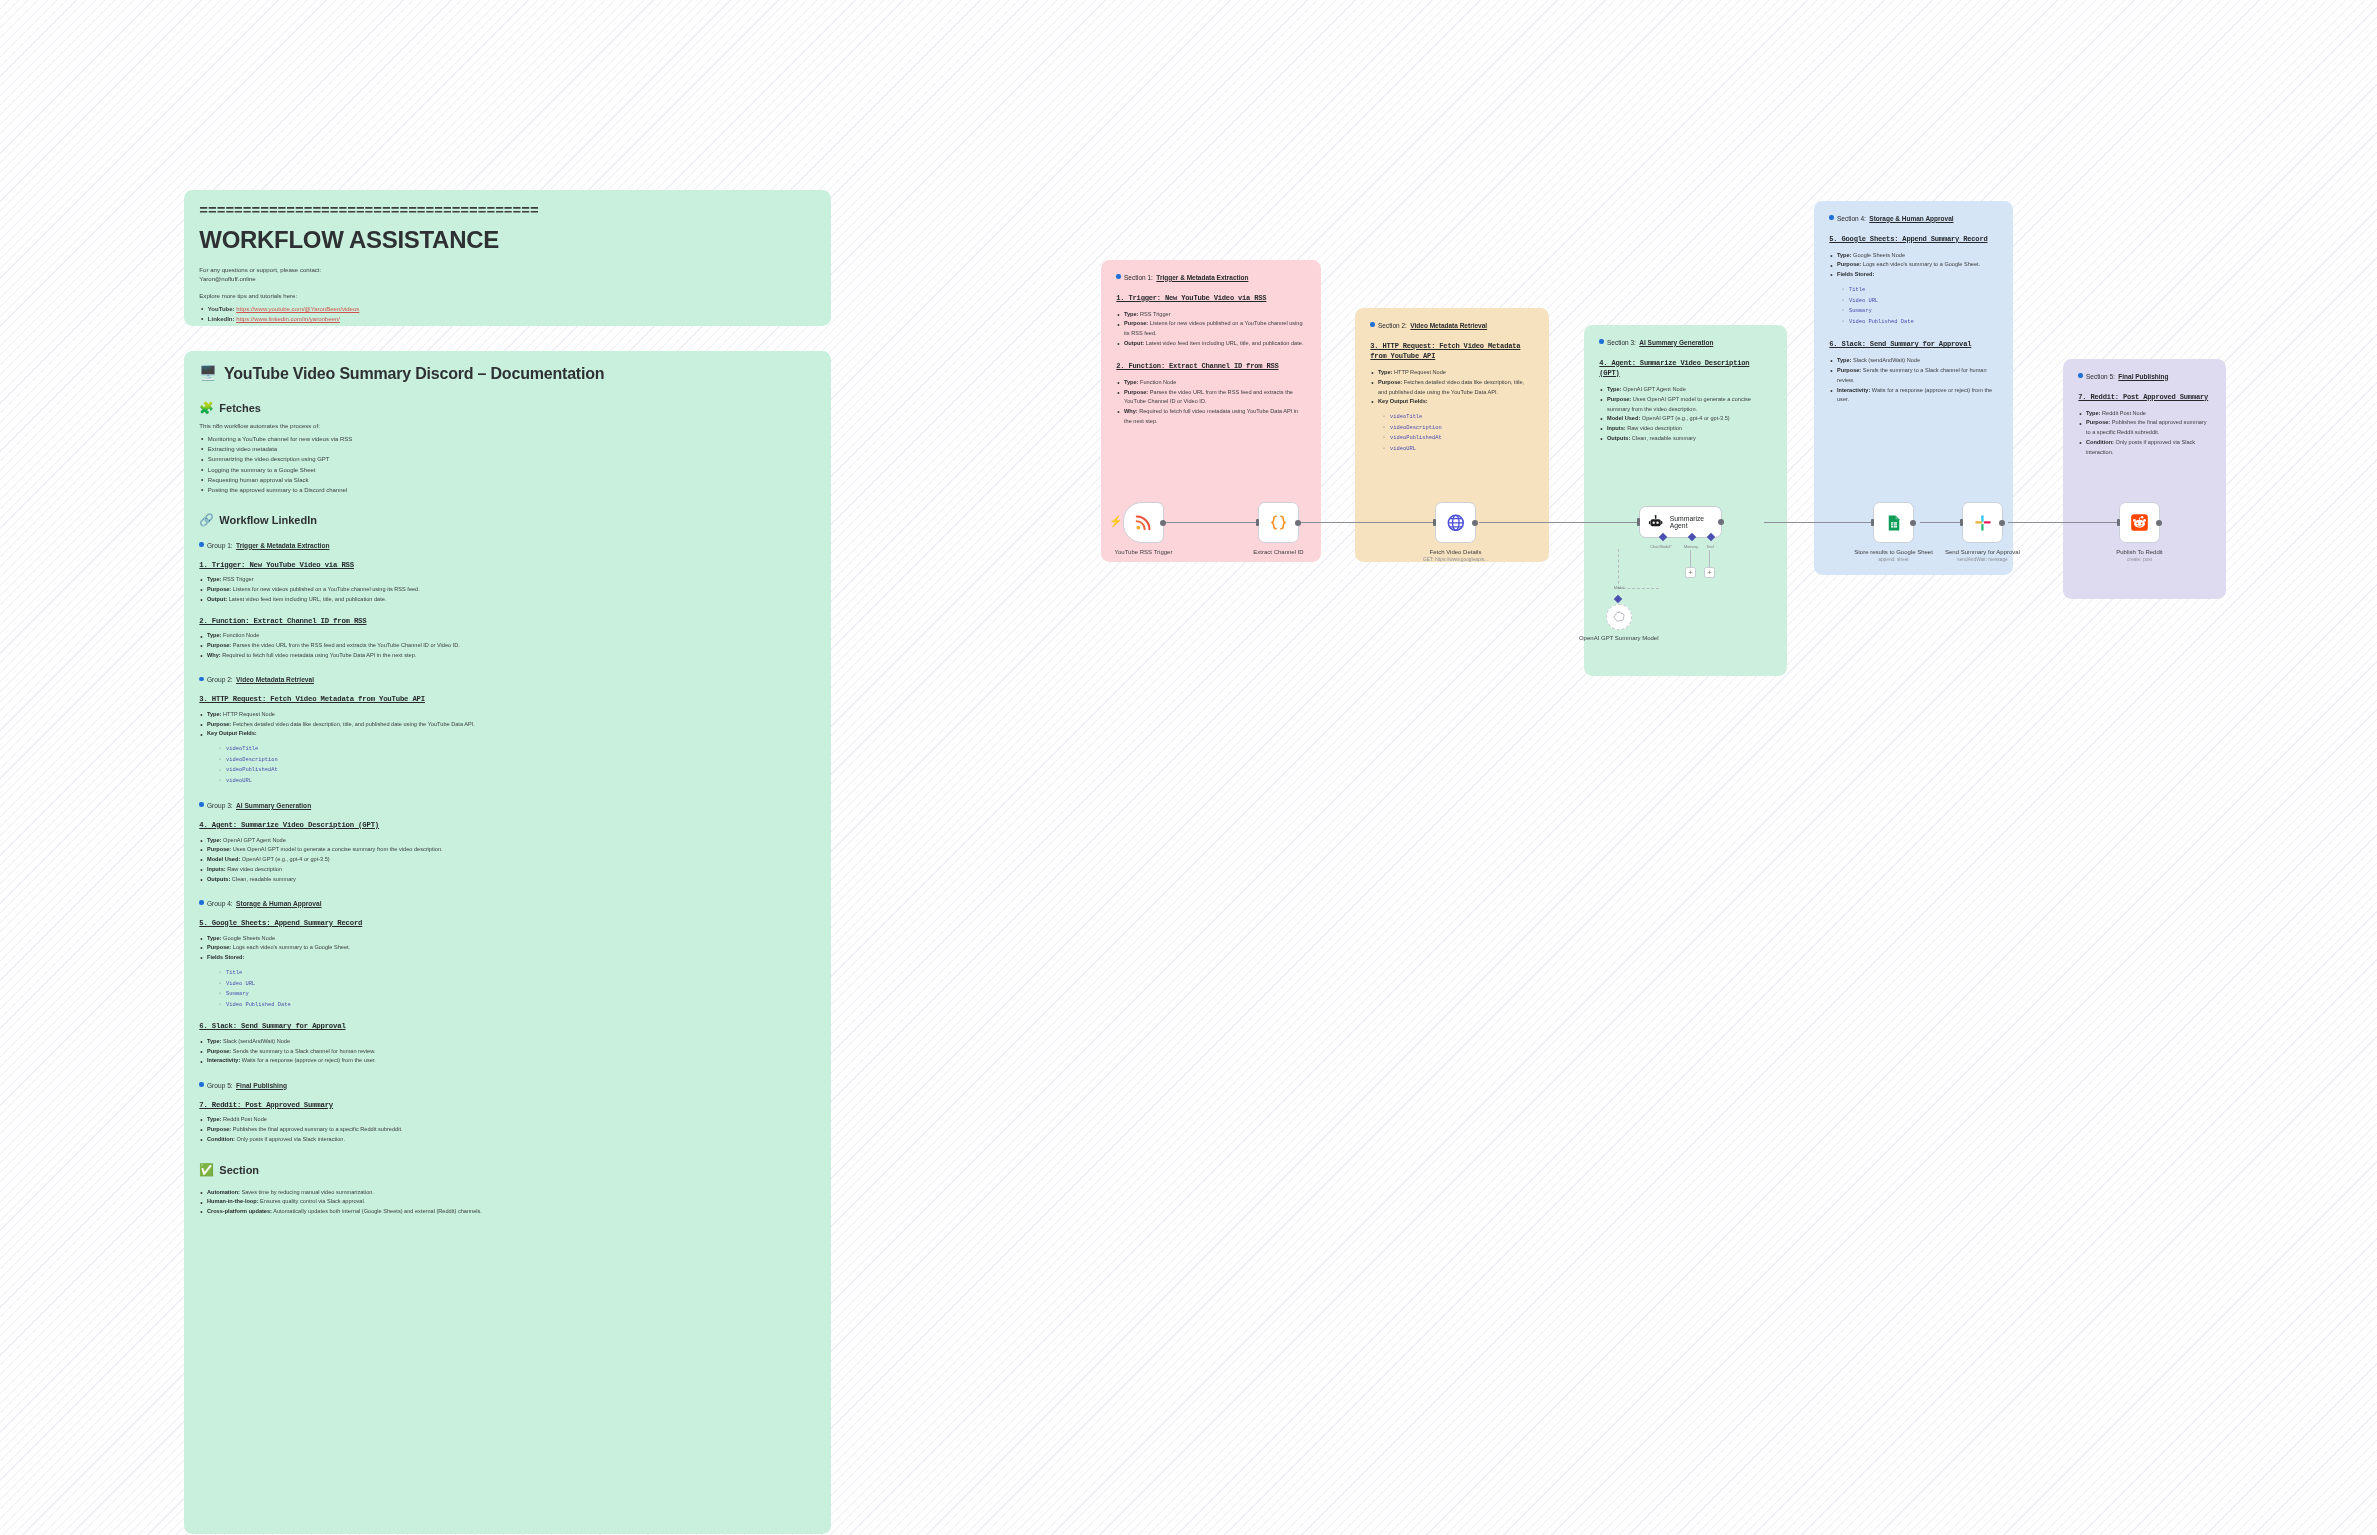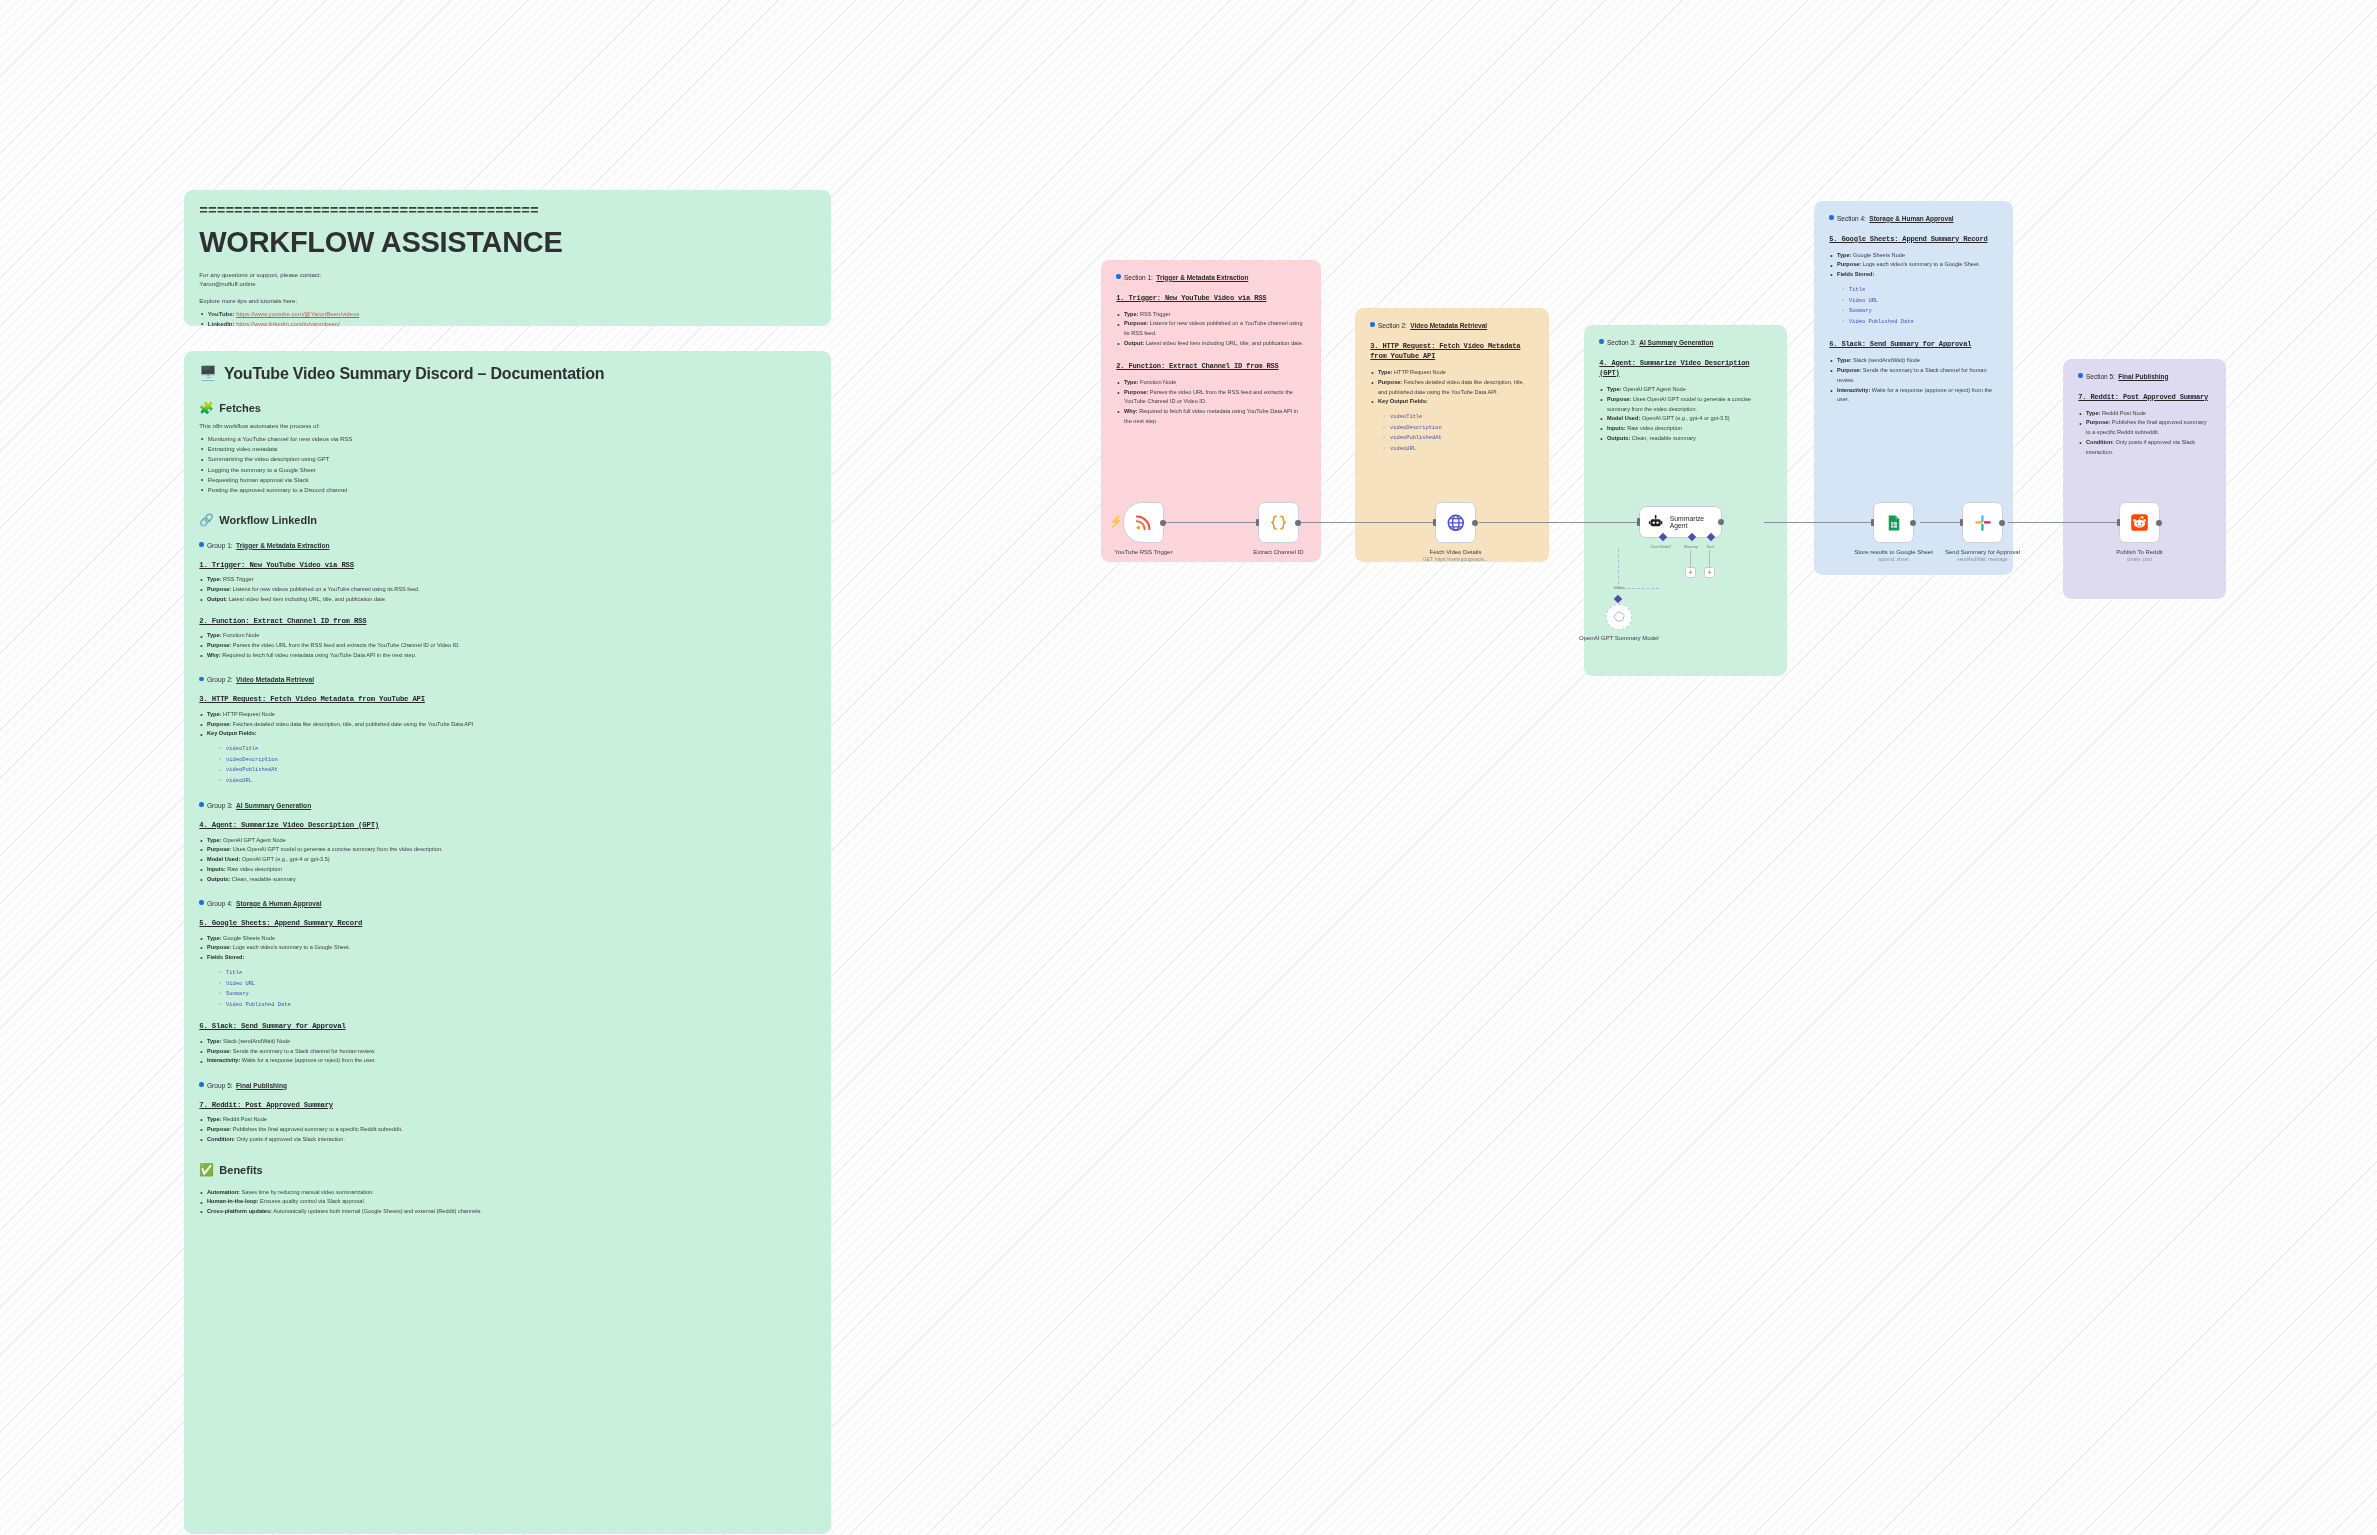--- a/index.html
+++ b/index.html
@@ -34,21 +34,21 @@
     font-weight: bold;
     font-size: 14.5px;
     letter-spacing: 0px;
     color: #3d3d3d;
     white-space: nowrap;
     overflow: hidden;
     line-height: 1.0;
   }
   .dashline.small { font-size: 7.7px; letter-spacing: 0.4px; }
   .h-huge {
-    font-size: 29px; font-weight: bold; color: #2e3033;
+    font-size: 24px; font-weight: bold; color: #2e3033;
     letter-spacing: -0.3px; margin: 7.7px 0 11px 0;
   }
   .p-small { font-size: 6.1px; color: #3b3d40; line-height: 1.55; }
   .p-small.gap { margin-top: 7.7px; }
   .bullets-xs { list-style: none; margin-top: 3.4px; }
   .bullets-xs li {
     font-size: 6px; color: #3b3d40; line-height: 1.7;
     padding-left: 8.5px; position: relative;
   }
   .bullets-xs li:before {
@@ -319,21 +319,21 @@
   </div>
   <div class="step-title">7. Reddit: Post Approved Summary</div>
   <ul class="attr-list">
     <li><b>Type:</b><span> Reddit Post Node</span></li>
     <li><b>Purpose:</b><span> Publishes the final approved summary to a specific Reddit subreddit.</span></li>
     <li><b>Condition:</b><span> Only posts if approved via Slack interaction.</span></li>
   </ul>
 
   <div class="doc-h2">
     <span class="emoji">✅</span>
-    <span>Benefits</span>
+    <span>Section</span>
   </div>
   <ul class="attr-list" style="margin-top:12px;">
     <li><b>Automation:</b><span> Saves time by reducing manual video summarization.</span></li>
     <li><b>Human-in-the-loop:</b><span> Ensures quality control via Slack approval.</span></li>
     <li><b>Cross-platform updates:</b><span> Automatically updates both internal (Google Sheets) and external (Reddit) channels.</span></li>
   </ul>
 </div>
 
 <div class="note note-pink" style="left:1101px; top:260px; width:220px; height:302px;">
   <div class="sec-head">

